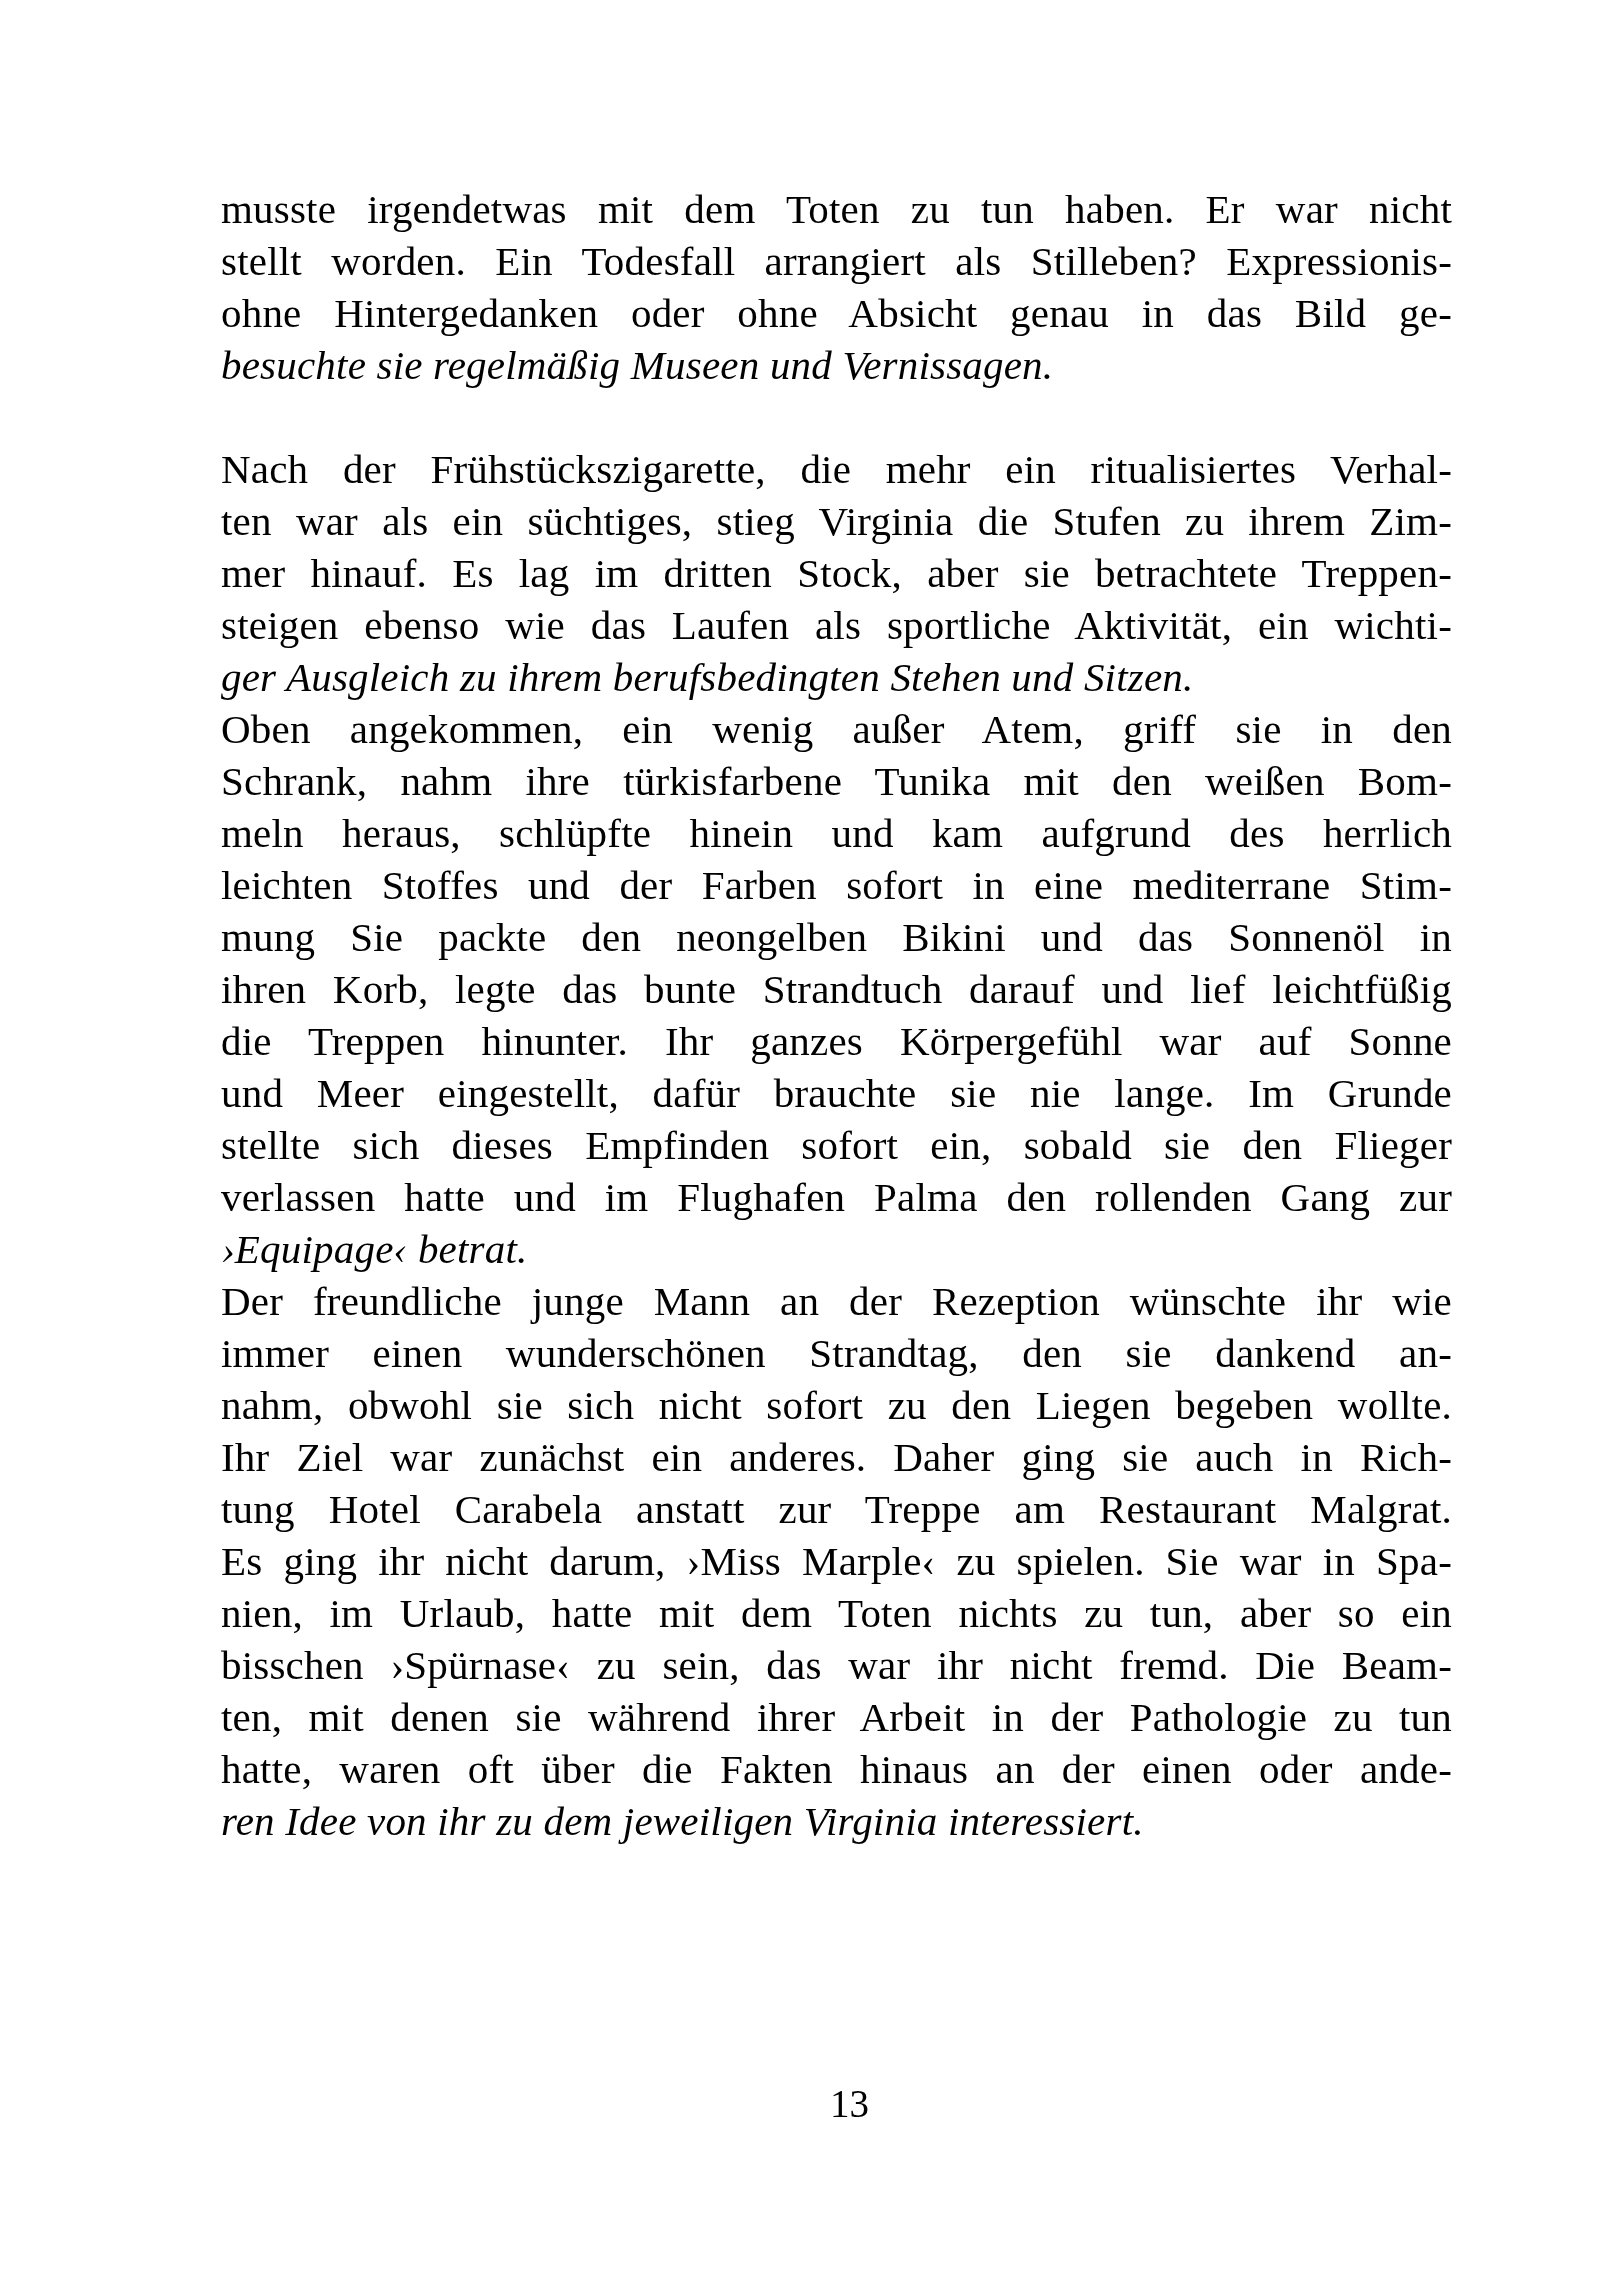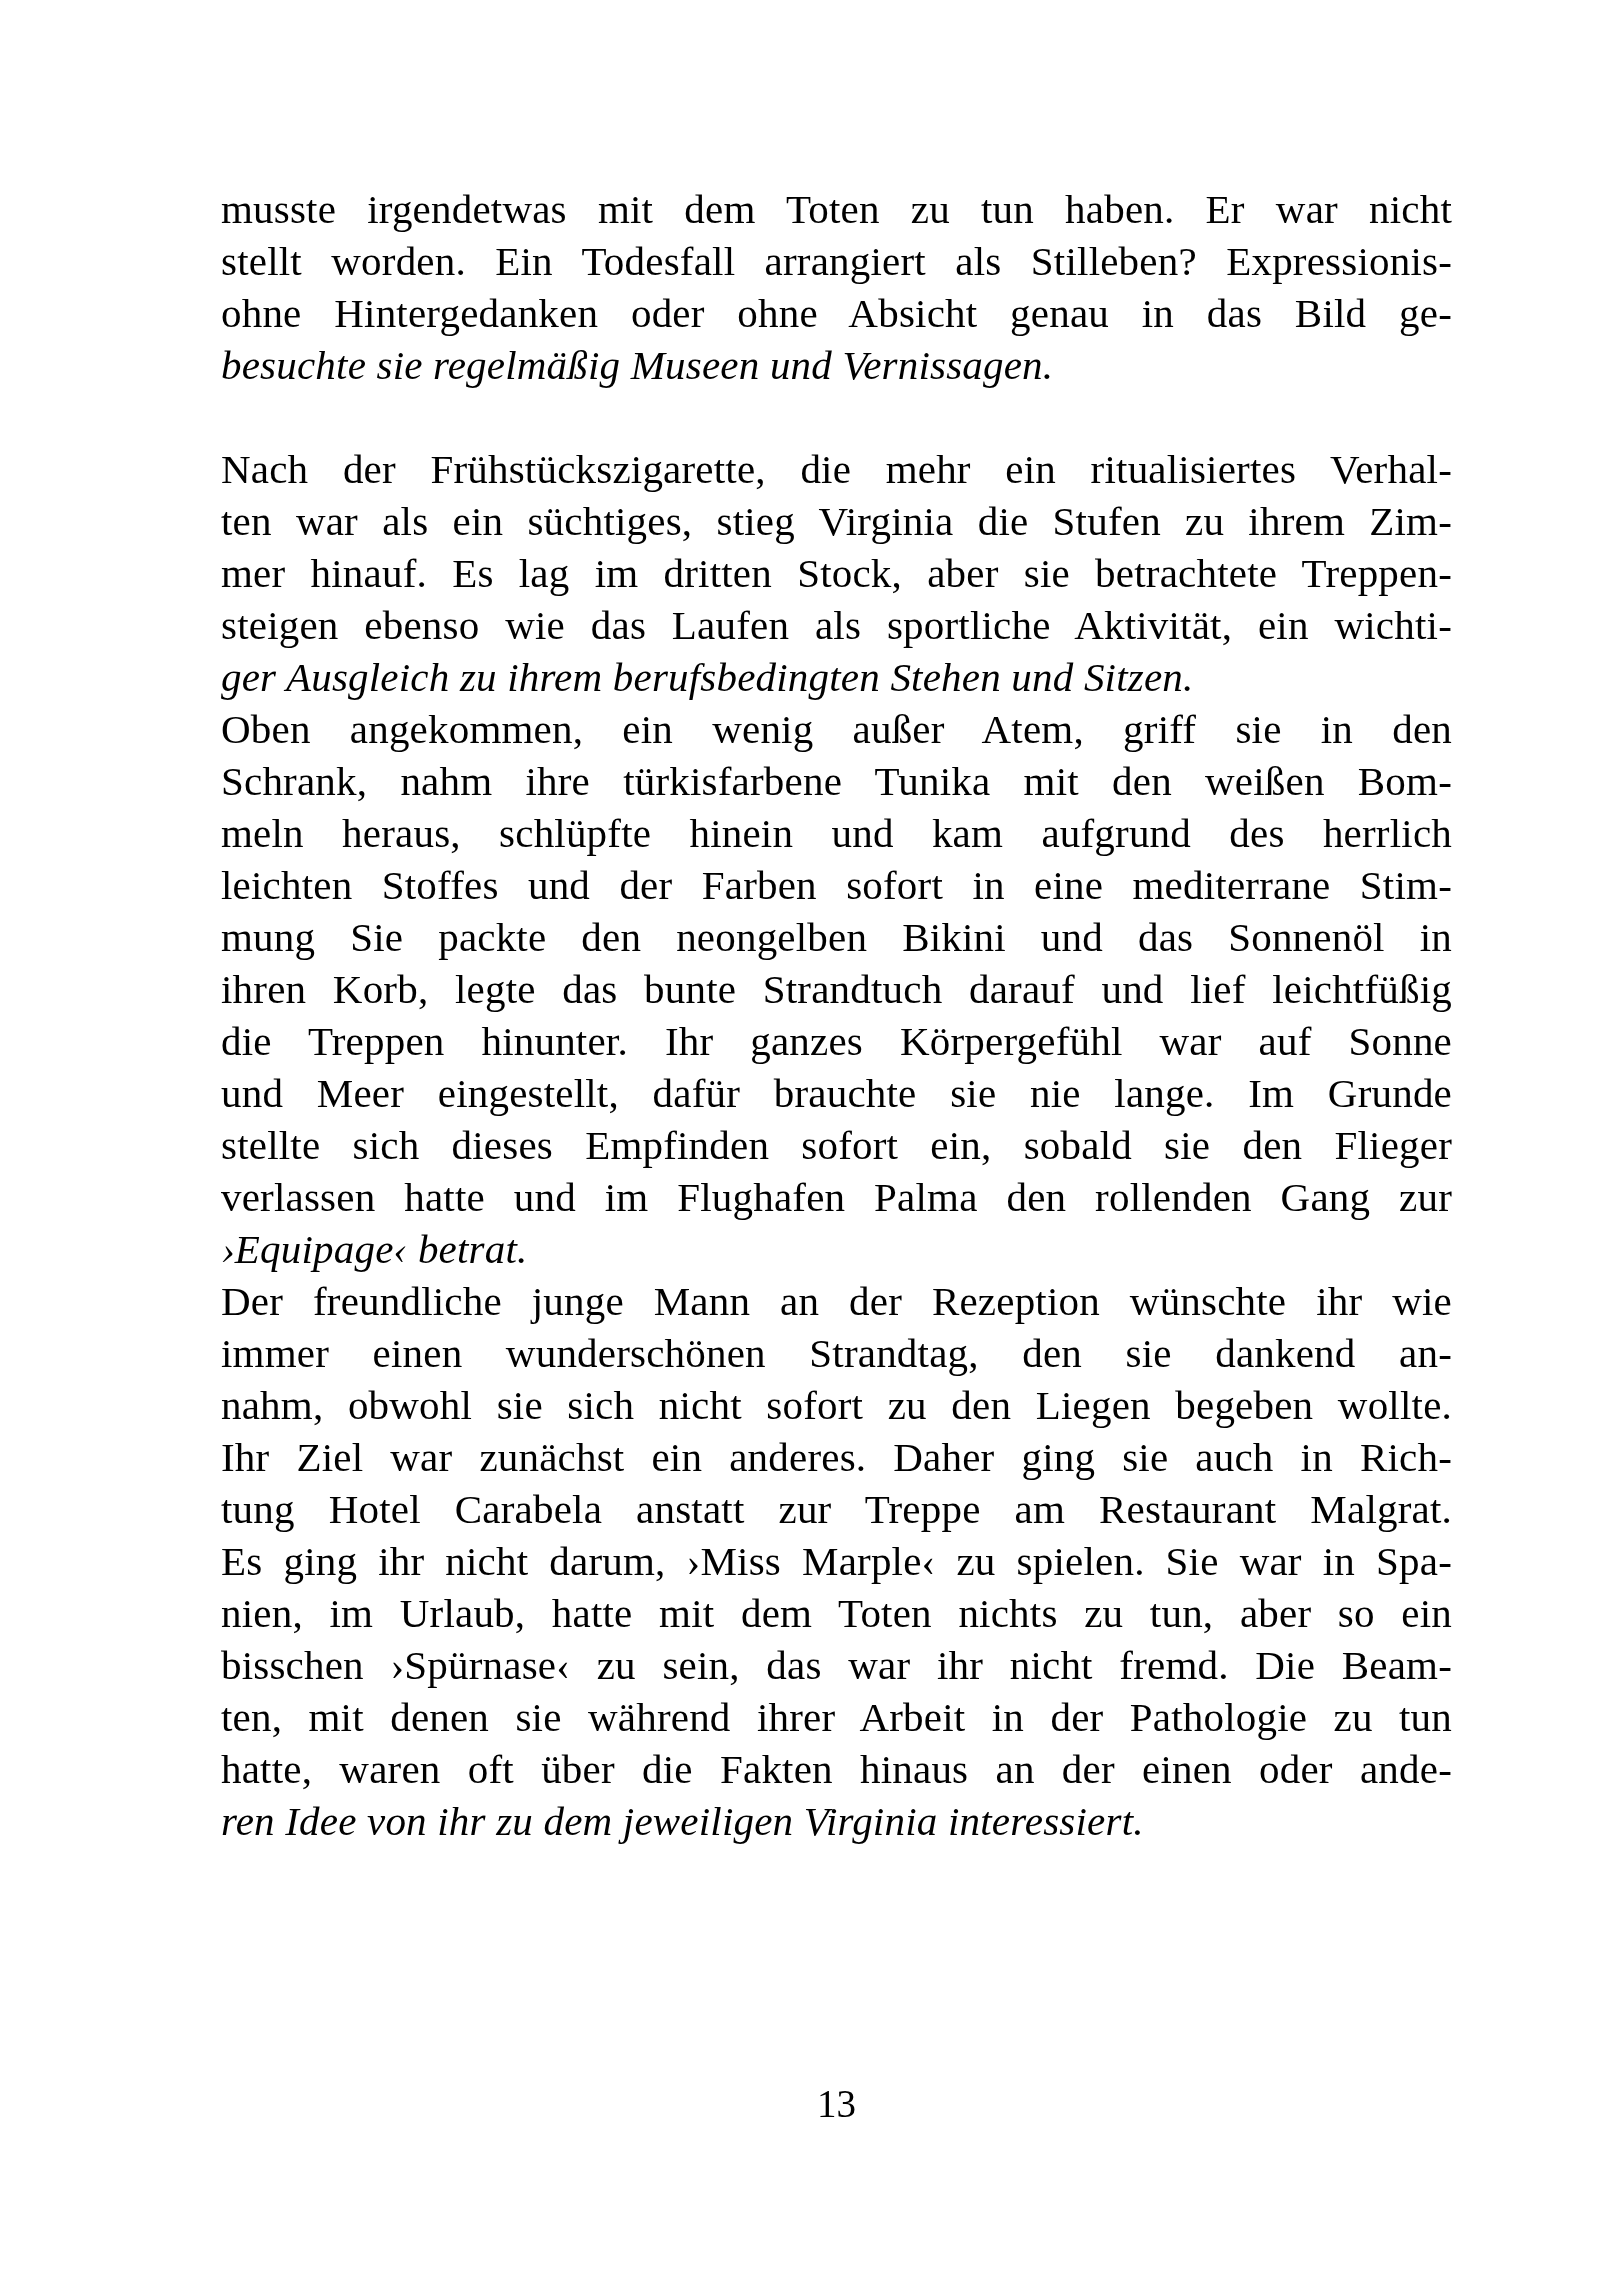--- a/index.html
+++ b/index.html
@@ -36,21 +36,21 @@
   .line.flush {
     text-align: left;
     text-align-last: left;
     font-style: italic;
   }
   .line.gap {
     margin-top: 52px;
   }
   .page-number {
     position: absolute;
-    left: 221px;
+    left: 234px;
     top: 2078px;
     width: 1231px;
     text-align: center;
     font-size: 39px;
     line-height: 51px;
   }
 </style>
 </head>
 <body>
 

